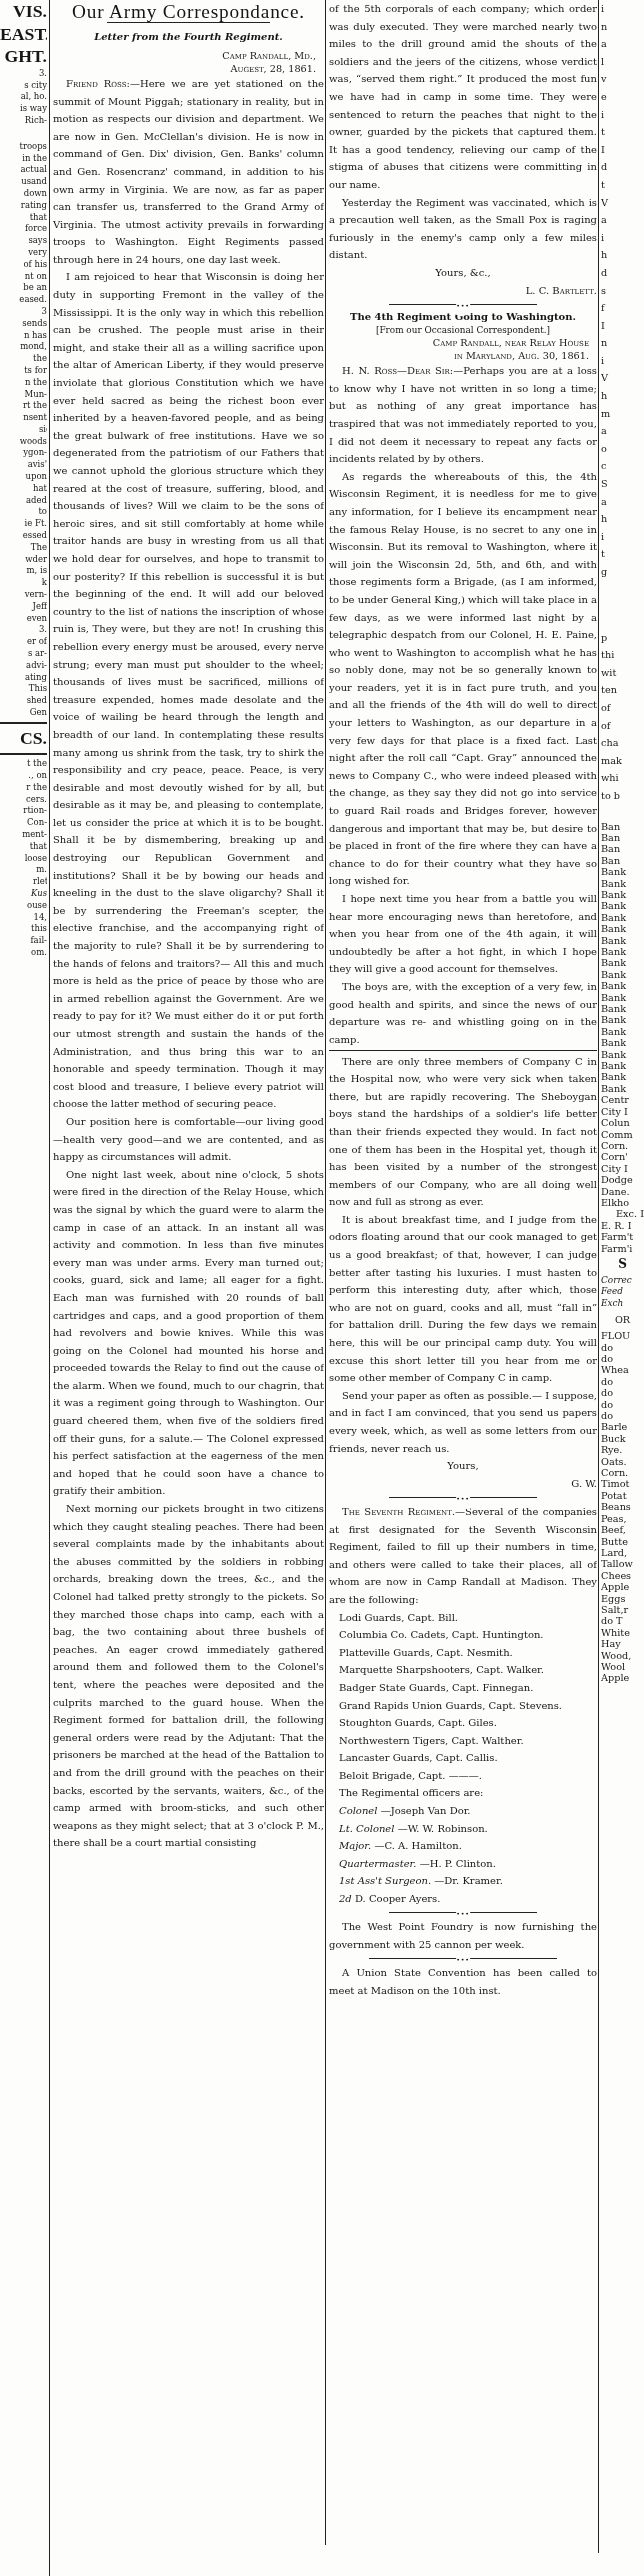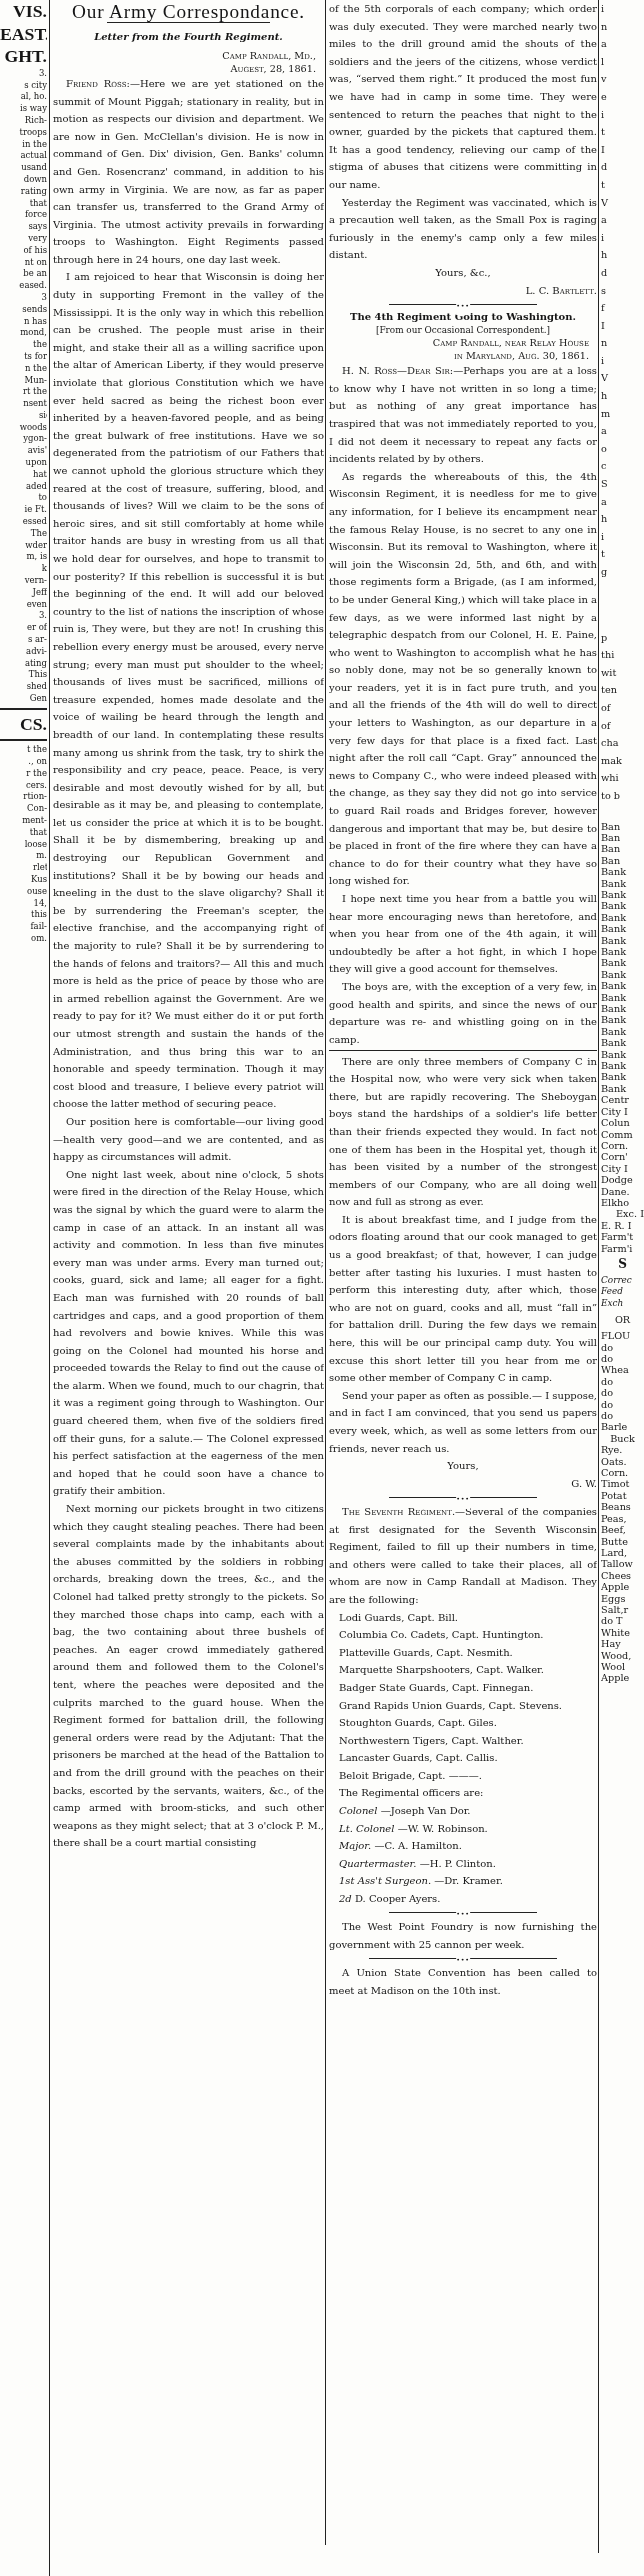--- a/index.html
+++ b/index.html
@@ -59,21 +59,21 @@
   <div class="col-left-edge">
     <span class="frag big">VIS.</span>
     <span class="frag big">EAST.</span>
     <span class="frag big">GHT.</span>
     <div id="left-top">
         <span class="frag" style="display: block;">3.</span>
         <span class="frag" style="display: block;">s city</span>
         <span class="frag" style="display: block;">al, ho.</span>
         <span class="frag" style="display: block;">is way</span>
         <span class="frag" style="display: block;">Rich-</span>
-        <span class="frag" style="display: block;">troops</span>
+        <span class="frag" style="display: block; margin-top: 14px;">troops</span>
         <span class="frag" style="display: block;">in the</span>
         <span class="frag" style="display: block;">actual</span>
         <span class="frag" style="display: block;">usand</span>
         <span class="frag" style="display: block;">down</span>
         <span class="frag" style="display: block;">rating</span>
         <span class="frag" style="display: block;">that</span>
         <span class="frag" style="display: block;">force</span>
         <span class="frag" style="display: block;">says</span>
         <span class="frag" style="display: block;">very</span>
         <span class="frag" style="display: block;">of his</span>
@@ -126,21 +126,21 @@
         <span class="frag" style="display: block;">., on</span>
         <span class="frag" style="display: block;">r the</span>
         <span class="frag" style="display: block;">cers.</span>
         <span class="frag" style="display: block;">rtion-</span>
         <span class="frag" style="display: block;">Con-</span>
         <span class="frag" style="display: block;">ment-</span>
         <span class="frag" style="display: block;">that</span>
         <span class="frag" style="display: block;">loose</span>
         <span class="frag" style="display: block;">m.</span>
         <span class="frag" style="display: block; padding-left: 33px;">rlet,</span>
-        <span class="frag" style="display: block;">Kus</span>
+        <span class="frag" style="display: block; font-style: italic;">Kus</span>
         <span class="frag" style="display: block;">ouse</span>
         <span class="frag" style="display: block;">14,</span>
         <span class="frag" style="display: block;">this</span>
         <span class="frag" style="display: block;">fail-</span>
         <span class="frag" style="display: block;">om.</span>
       </div>
   </div>
 
   <div class="rule-v" style="left:49px;height:2576px;"></div>
 
@@ -310,21 +310,21 @@
     <div id="right-items">
         <span class="frag" style="display: block;">FLOU</span>
         <span class="frag" style="display: block;">do</span>
         <span class="frag" style="display: block;">do</span>
         <span class="frag" style="display: block;">Whea</span>
         <span class="frag" style="display: block;">do</span>
         <span class="frag" style="display: block;">do</span>
         <span class="frag" style="display: block;">do</span>
         <span class="frag" style="display: block;">do</span>
         <span class="frag" style="display: block;">Barle</span>
-        <span class="frag" style="display: block; text-align: center;">Buck</span>
+        <span class="frag" style="display: block;">Buck</span>
         <span class="frag" style="display: block;">Rye.</span>
         <span class="frag" style="display: block;">Oats.</span>
         <span class="frag" style="display: block;">Corn.</span>
         <span class="frag" style="display: block;">Timot</span>
         <span class="frag" style="display: block;">Potat</span>
         <span class="frag" style="display: block;">Beans</span>
         <span class="frag" style="display: block;">Peas,</span>
         <span class="frag" style="display: block;">Beef,</span>
         <span class="frag" style="display: block;">Butte</span>
         <span class="frag" style="display: block;">Lard,</span>

